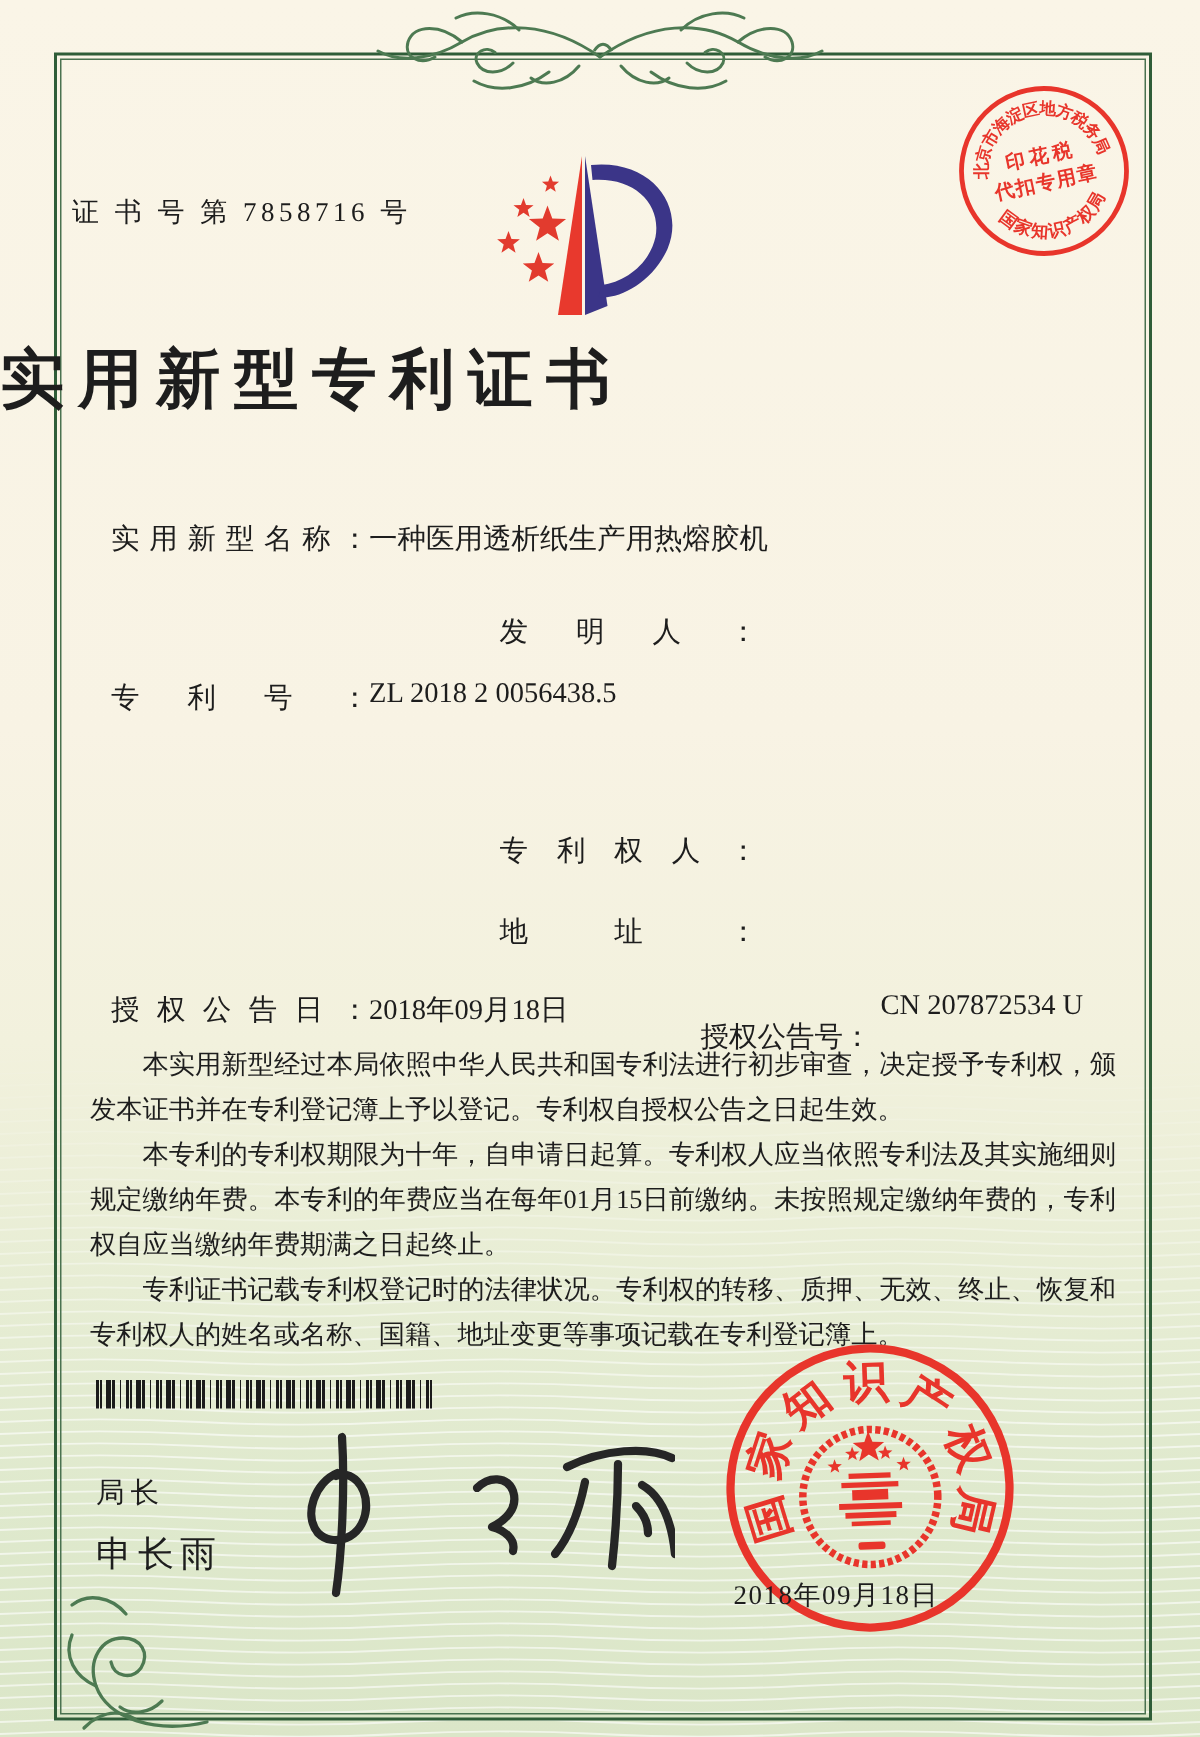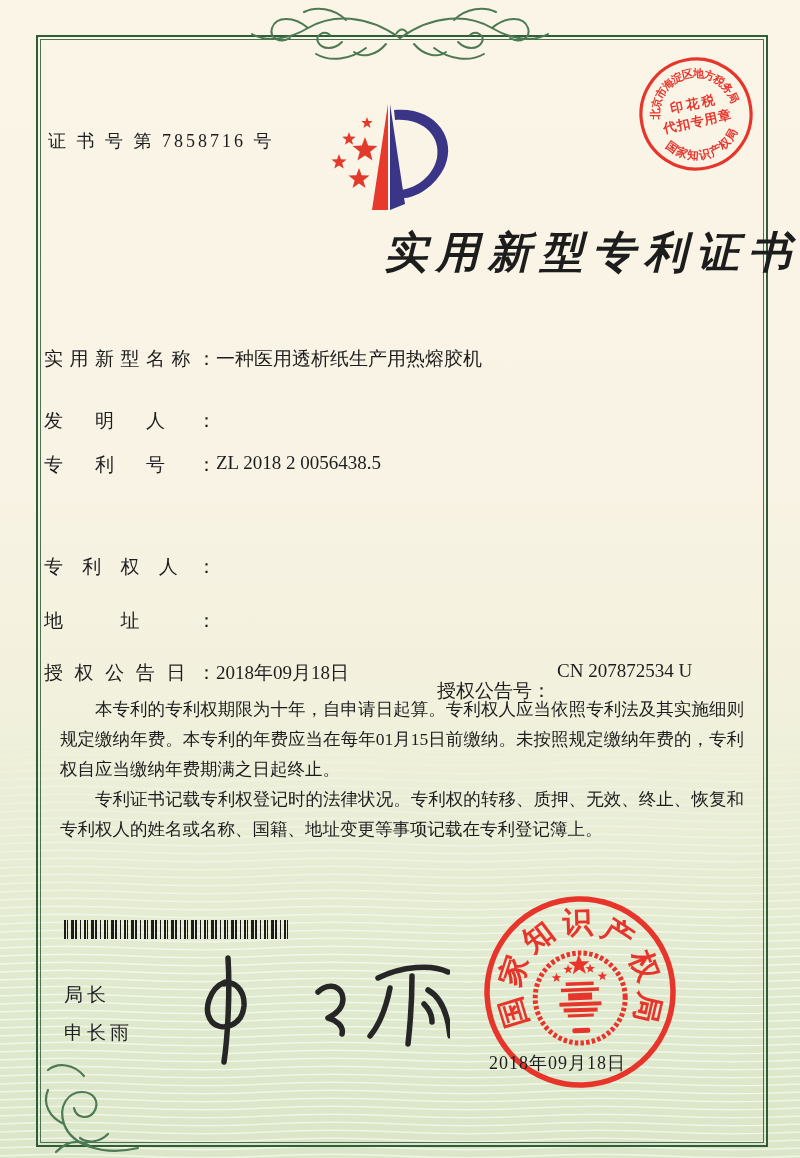--- a/index.html
+++ b/index.html
@@ -2,33 +2,33 @@
 <html><head>
 <meta charset="utf-8">
 <style>
   html,body{margin:0;padding:0;}
   .page{position:relative;width:800px;height:1158px;overflow:hidden;
     background:linear-gradient(180deg,#faf5e7 0%,#f8f3e4 42%,#f2f1dd 60%,#e7edd4 74%,#dfe9cd 86%,#dbe6c8 100%);
     font-family:"Liberation Serif","DejaVu Serif",serif;color:#1d1d1d;}
   .frame{position:absolute;left:36px;top:35px;width:728px;height:1108px;border:2px solid #2f5d38;}
   .frame-inner{position:absolute;inset:2px;border:1px solid #4a7250;}
   .cert-no{position:absolute;left:48px;top:96px;font-size:18px;letter-spacing:3px;margin-top:33px;}
-  .title{position:absolute;left:0;right:0;top:224px;text-align:right;font-size:43px;font-weight:bold;letter-spacing:9px;font-style:italic;}
-  .row{position:absolute;left:44px;width:690px;font-size:19px;display:flex;align-items:flex-start;}
+  .title{position:absolute;left:0;right:0;top:224px;text-align:left;font-size:43px;font-weight:bold;letter-spacing:9px;}
+  .row{position:absolute;left:74px;width:690px;font-size:19px;display:flex;align-items:flex-start;justify-content:center;}
   .lbl{display:inline-block;width:172px;text-align:justify;text-align-last:justify;flex:none;}
   .val{flex:1;}
   .val-narrow{flex:none;width:470px;line-height:26px;}
   .pair2{position:absolute;left:393px;top:0;display:flex;}
   .pair2 .lbl2{flex:none;margin-right:6px;margin-top:18px;}
   .paras{position:absolute;left:60px;top:694px;width:684px;}
   .paras p{margin:0;font-size:17.5px;line-height:30px;text-align:justify;text-indent:2em;}
   .barcode{position:absolute;left:64px;top:920px;width:226px;height:19px;
     background:repeating-linear-gradient(90deg,#1b1b1b 0 2px,transparent 2px 3px,#1b1b1b 3px 4px,transparent 4px 7px,#1b1b1b 7px 10px,transparent 10px 11px,#1b1b1b 11px 13px,transparent 13px 16px,#1b1b1b 16px 17px,transparent 17px 20px);}
   .signer-title{position:absolute;left:64px;top:982px;font-size:19px;letter-spacing:4px;}
-  .signer-name{position:absolute;left:64px;top:1020px;font-size:19px;letter-spacing:4px;}
+  .signer-name{position:absolute;left:64px;top:1020px;font-size:24px;letter-spacing:4px;}
   .seal-date{position:absolute;left:489px;top:1051px;font-size:18px;letter-spacing:1px;z-index:6;}
   .footer{position:absolute;left:0;right:0;top:1097px;text-align:center;font-size:15px;letter-spacing:2px;}
   .abs{position:absolute;}
   svg text{font-family:"Liberation Serif","DejaVu Serif",serif;}
   .seal-red{fill:#e23b2e;}
   .stamp-arc text{fill:#e8352b;font-weight:bold;}
 </style>
 </head>
 <body>
 
@@ -187,20 +187,21 @@
   <div class="row" style="top:660px;z-index:3">
     <span class="lbl">授权公告日：</span>
     <span class="val">2018年09月18日</span>
     <span class="pair2">
       <span class="lbl2">授权公告号：</span>
       <span>CN 207872534 U</span>
     </span>
   </div>
 
   <div class="paras" style="z-index:3">
+    <p>本实用新型经过本局依照中华人民共和国专利法进行初步审查，决定授予专利权，颁发本证书并在专利登记簿上予以登记。专利权自授权公告之日起生效。</p>
     <p>本专利的专利权期限为十年，自申请日起算。专利权人应当依照专利法及其实施细则规定缴纳年费。本专利的年费应当在每年01月15日前缴纳。未按照规定缴纳年费的，专利权自应当缴纳年费期满之日起终止。</p>
     <p>专利证书记载专利权登记时的法律状况。专利权的转移、质押、无效、终止、恢复和专利权人的姓名或名称、国籍、地址变更等事项记载在专利登记簿上。</p>
   </div>
 
   <div class="barcode" style="z-index:3"></div>
 
   <div class="signer-title" style="z-index:3">局长</div>
   <div class="signer-name" style="z-index:3">申长雨</div>
 
   <svg class="abs" style="left:140px;top:940px;z-index:5" width="310" height="130" viewBox="0 0 310 130">

